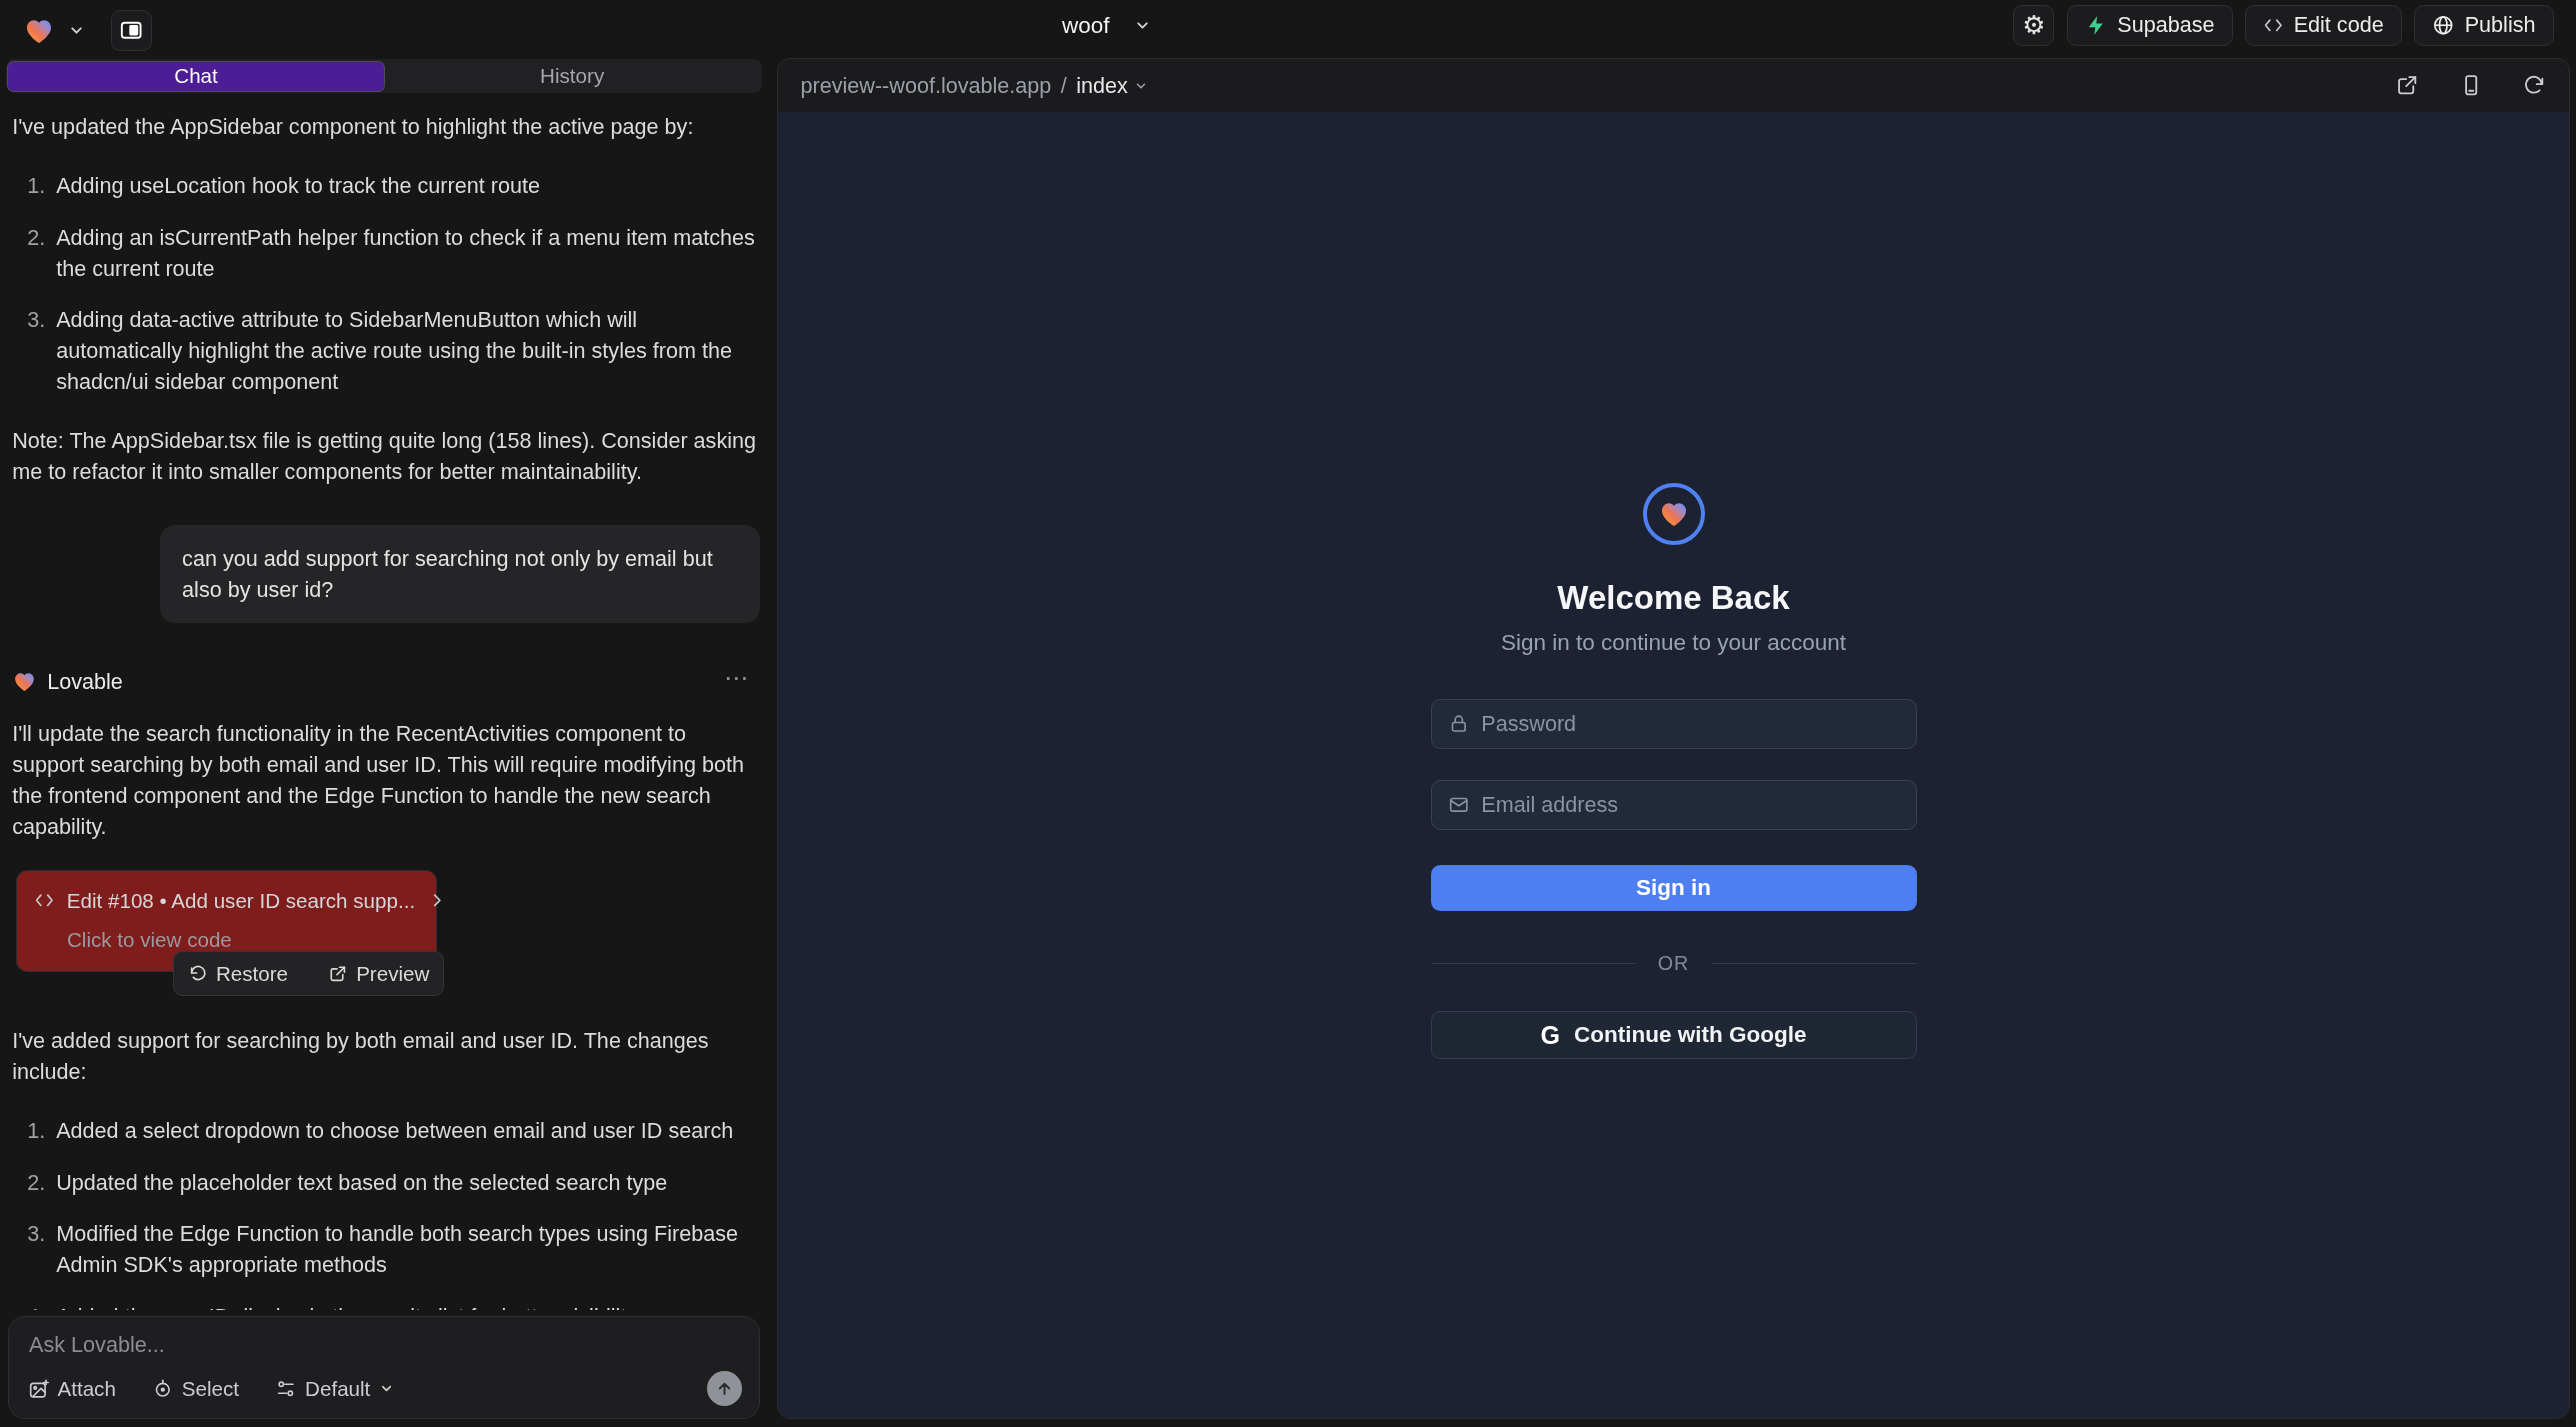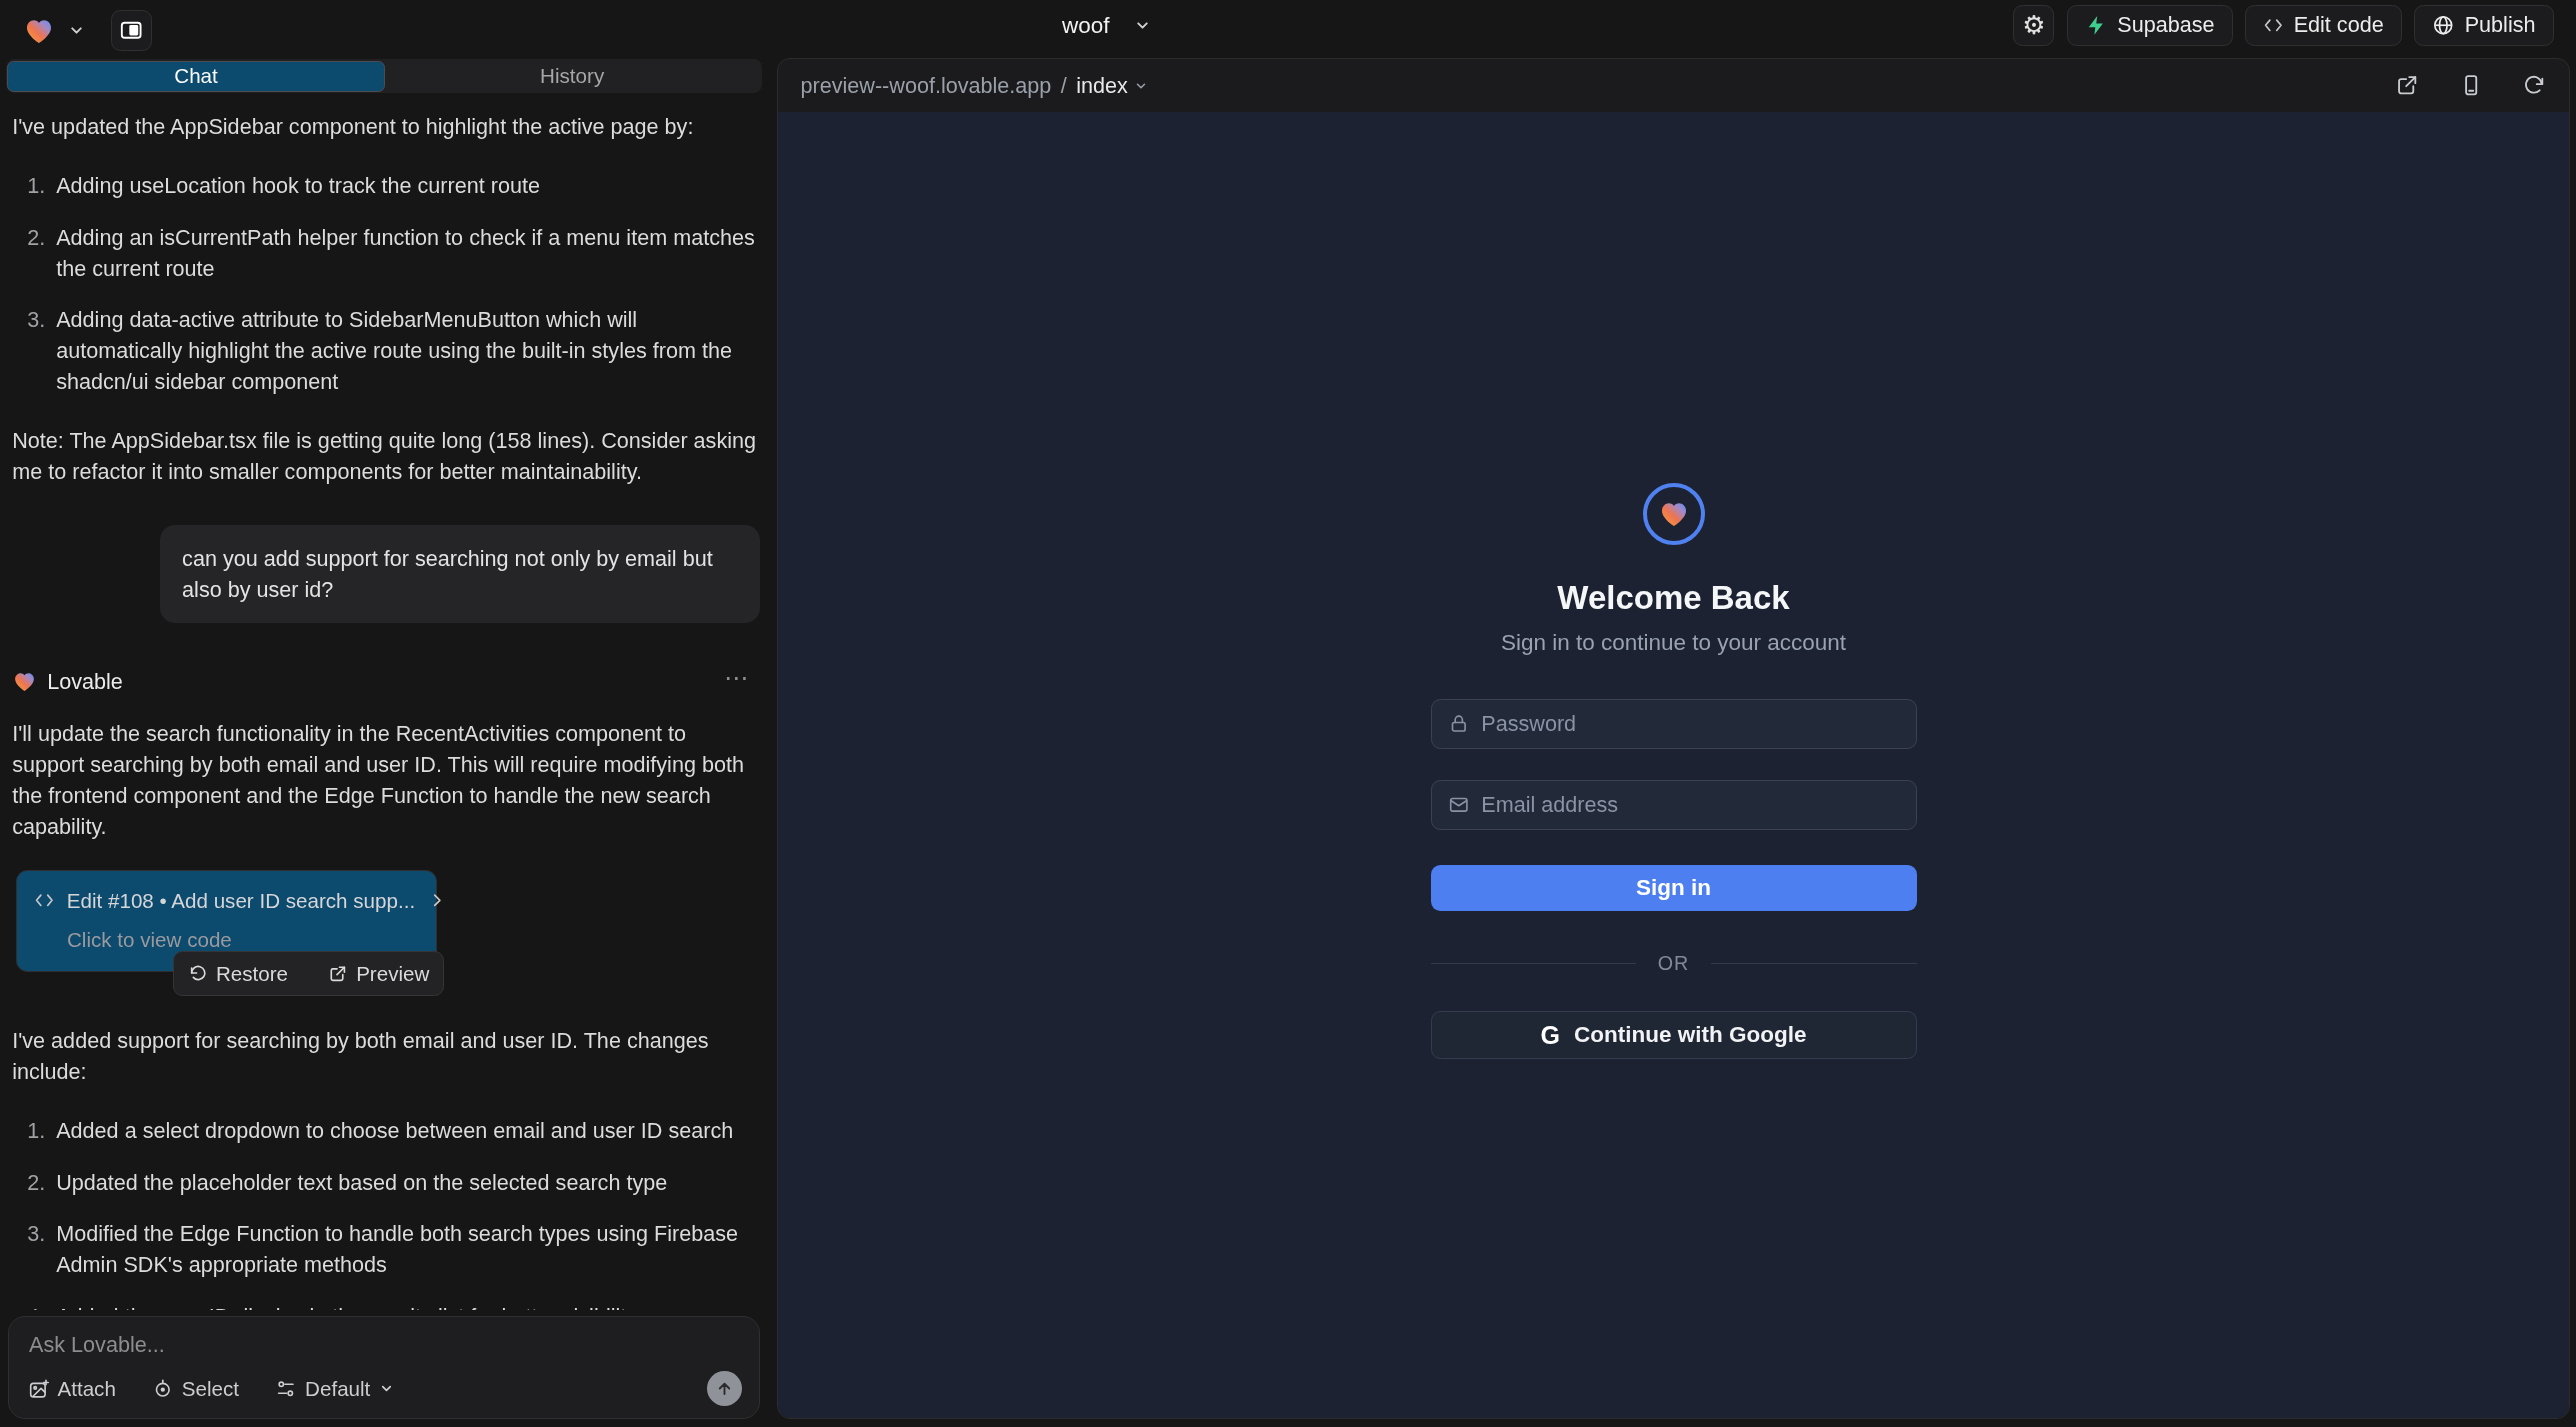--- a/index.html
+++ b/index.html
@@ -23,40 +23,40 @@
     border:0.9px solid #303032; border-radius:9.4px; background:#1c1c1e; font-size:21.6px;
     color:#ececec; cursor:pointer; white-space:nowrap; }
   .gear-glyph { font-size:26px; color:#e2e2e2; line-height:1; }
 
   
   .chat-panel { position:absolute; left:0; top:51px; width:769px; height:1377px; }
   .tabs { position:absolute; left:5.6px; top:8.4px; width:756px; height:34px;
     background:#212123; border-radius:8.4px; display:flex; padding:1.9px; }
   .tab { flex:1; display:flex; align-items:center; justify-content:center;
     font-size:20.6px; color:#a6a6aa; border-radius:6.6px; cursor:pointer; }
-  .tab.active { background:#0c4a6e; border:0.9px solid #4d4d51; color:#fafafa; }
+  .tab.active { background:#4c1d95; border:0.9px solid #4d4d51; color:#fafafa; }
 
   .chat-scroll { position:absolute; left:0; top:47px; width:769px; height:1212px;
     padding:13px 9.4px 0 12.2px; overflow:hidden; font-size:21.6px; line-height:31px; color:#dcdcdc; }
   .chat-scroll p { margin-bottom:20.6px; }
   ol.num { list-style:none; counter-reset:n; margin:28px 0 28px 0; }
   ol.num li { counter-increment:n; position:relative; padding-left:44px; margin-bottom:20.6px; }
   ol.num li::before { content:counter(n)"."; position:absolute; left:15px; color:#a2a2a6; }
 
   .user-bubble { margin:38px 0 0 auto; width:600px; background:#252528; border-radius:15px;
     padding:18px 22.5px; color:#e3e3e3; }
 
   .assistant-head { margin-top:43px; display:flex; align-items:center; gap:10px; position:relative; }
   .assistant-head .heart { width:25px; height:25px; }
   .assistant-name { font-size:21.6px; color:#ececec; }
   .dots-menu { position:absolute; right:9.4px; top:-3.8px; color:#8f8f93; font-size:24.4px;
     letter-spacing:1.9px; cursor:pointer; }
   .assistant-head + p { margin-top:20.6px; }
 
-  .edit-card { position:relative; width:421px; margin:28px 0 53px 3.8px; background:#0c4a6e;
+  .edit-card { position:relative; width:421px; margin:28px 0 53px 3.8px; background:#7f1d1d;
     border:0.9px solid #2f2f31; border-radius:11.3px; padding:14px 17px 16px 17px; cursor:pointer; }
   .edit-card-row1 { display:flex; align-items:center; gap:12.2px; }
   .edit-card-title { font-size:20.6px; color:#d6d6d8; flex:1; white-space:nowrap; }
   .edit-card-sub { margin:8.4px 0 0 33px; font-size:20.6px; color:#9a9a9e; }
   .code-ic, .chev-r { width:20.6px; height:20.6px; color:#c7c7cb; flex:none; }
   .restore-pill { position:absolute; right:-8.4px; bottom:-25px; background:#232325;
     border:0.9px solid #353537; border-radius:9.4px; display:flex; align-items:center; gap:40px;
     padding:6px 14px; }
   .pill-btn { display:flex; align-items:center; gap:8.4px; font-size:20.6px; color:#dadada; cursor:pointer; }
   .pill-btn svg { width:19.7px; height:19.7px; }

